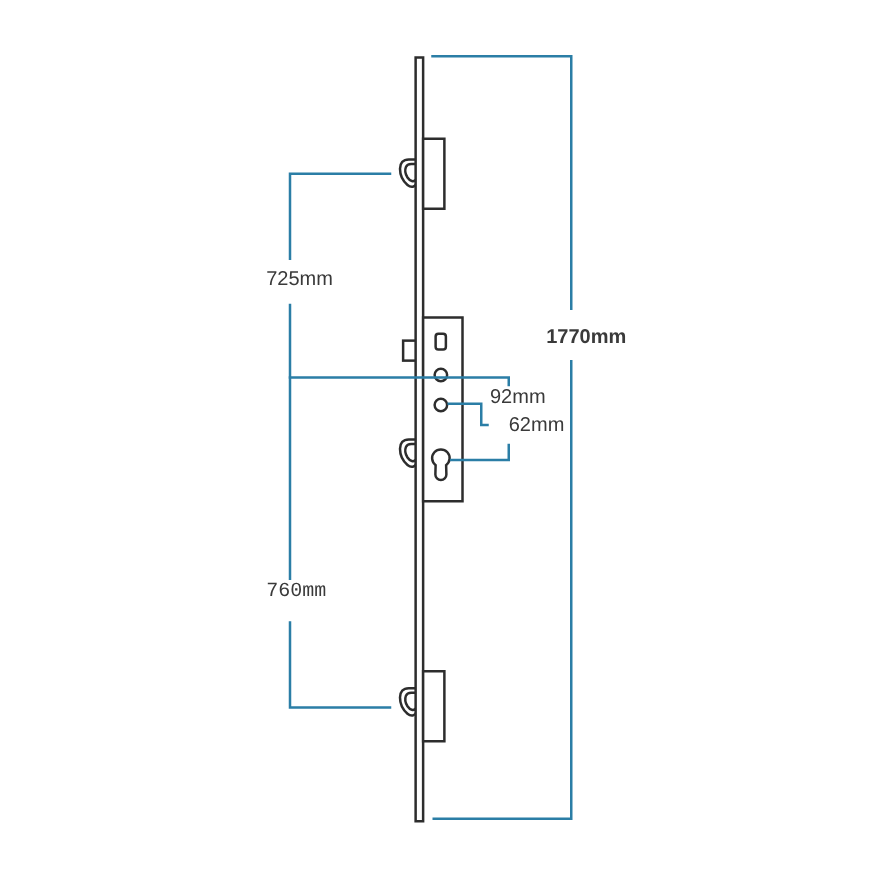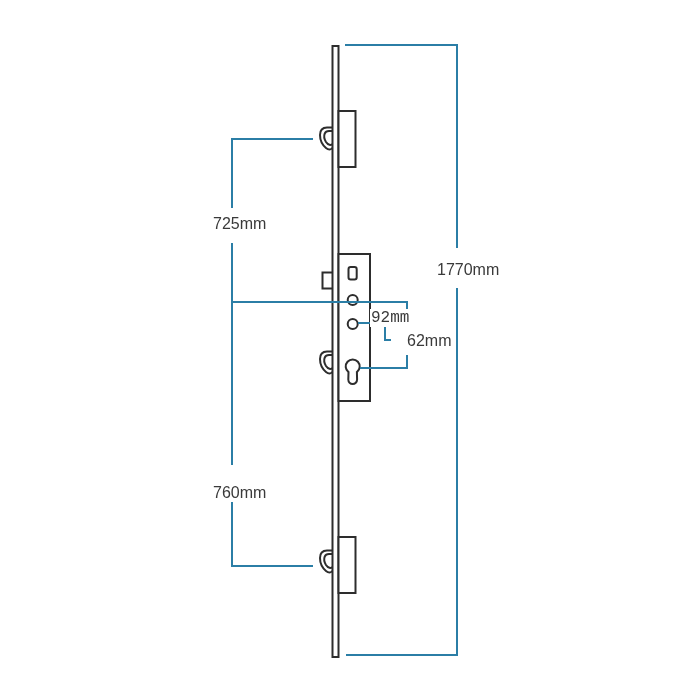--- a/index.html
+++ b/index.html
@@ -88,20 +88,20 @@
     <path class="dim" d="M 232 497 L 232 566 L 313 566"></path>
 
     <path class="dim" d="M 231 302 L 407 302 L 407 310"></path>
     <path class="dim" d="M 407 355 L 407 368 L 360 368"></path>
 
     <path class="dim" d="M 358 323 L 385 323 L 385 340 L 391 340"></path>
   </svg>
 
   <div class="dim-label" style="left:212px;top:215px;">725mm</div>
 
-  <div class="dim-label" style="left:436px;top:261px;">1770mm</div>
+  <div class="dim-label" style="left:436px;top:261px;font-weight:bold;">1770mm</div>
 
-  <div class="dim-label" style="left:370px;top:309px;font-family:Liberation Mono, monospace;">92mm</div>
+  <div class="dim-label" style="left:391px;top:309px;">92mm</div>
 
   <div class="dim-label" style="left:406px;top:332px;">62mm</div>
 
-  <div class="dim-label" style="left:212px;top:484px;">760mm</div>
+  <div class="dim-label" style="left:212px;top:464px;font-family:Liberation Mono, monospace;">760mm</div>
 </div>
 
 </body></html>

